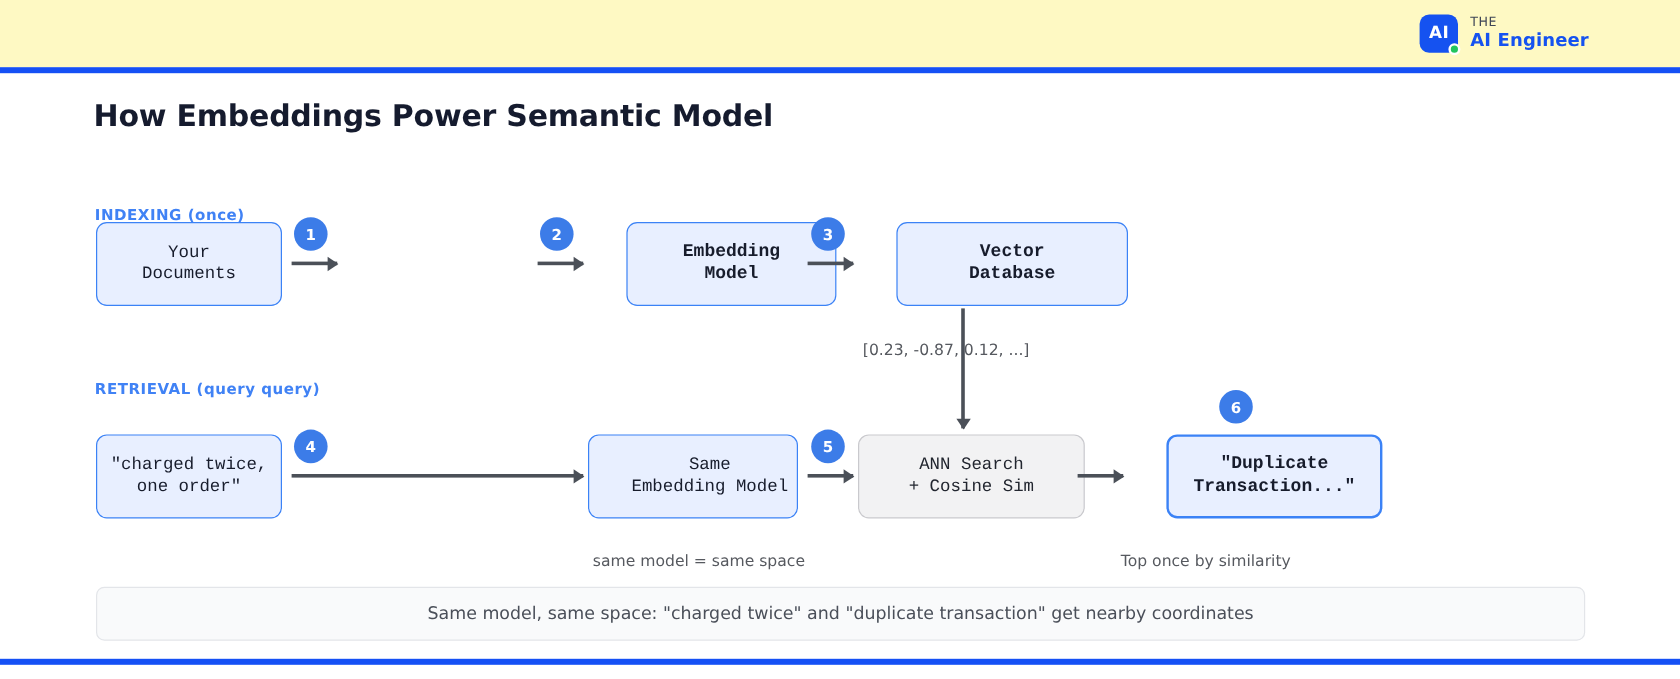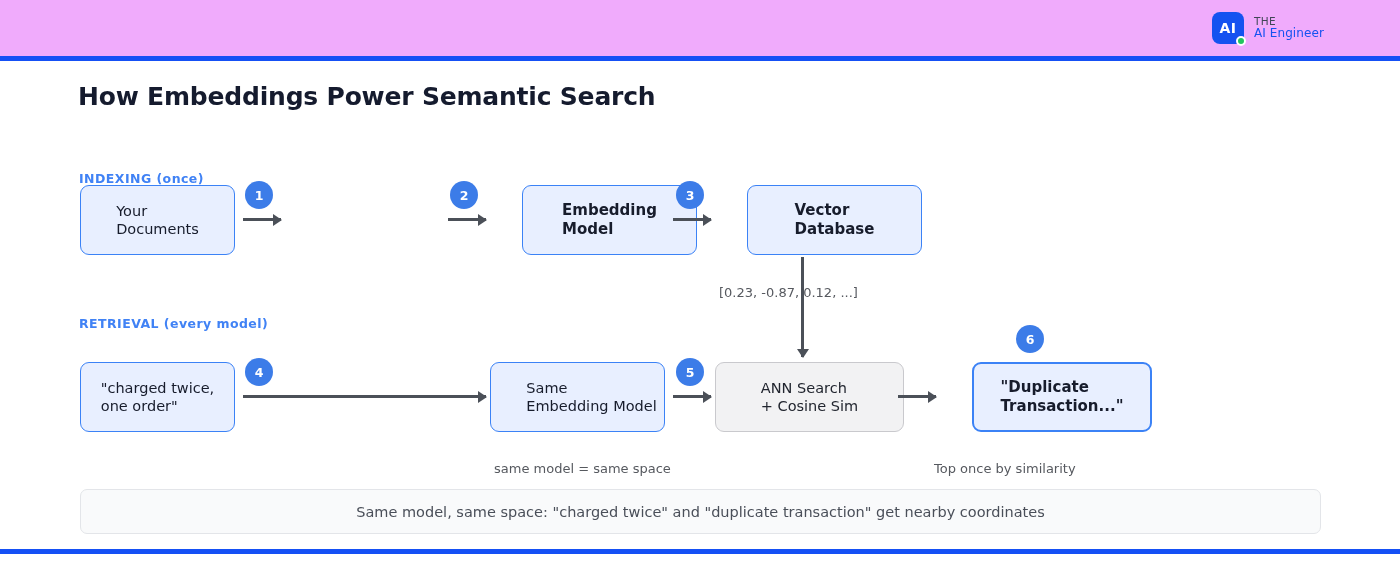--- a/index.html
+++ b/index.html
@@ -16,21 +16,21 @@
     height: 566px;
     background: #ffffff;
   }
 
   
   .header {
     position: absolute;
     left: 0; top: 0;
     width: 1400px;
     height: 56px;
-    background: #f0abfc;
+    background: #fef9c3;
   }
   .brand {
     position: absolute;
     right: 76px;
     top: 12px;
     display: flex;
     align-items: center;
     gap: 10px;
   }
   .brand-mark {
@@ -58,23 +58,23 @@
     border: 2px solid #ffffff;
   }
   .brand-words { display: flex; flex-direction: column; line-height: 1.15; }
   .brand-the {
     font-size: 10.5px;
     color: #3f4656;
     letter-spacing: 0.4px;
     font-weight: normal;
   }
   .brand-name {
-    font-size: 12px;
+    font-size: 15px;
     color: #1552f0;
-    font-weight: normal;
+    font-weight: bold;
     letter-spacing: 0.1px;
   }
 
   .rule-top {
     position: absolute;
     left: 0; top: 56px;
     width: 1400px; height: 5px;
     background: #1550f5;
   }
   .rule-bottom {
@@ -102,23 +102,25 @@
   }
   .section-indexing { left: 79px; top: 139px; margin-top: 32px; }
   .section-retrieval { left: 79px; top: 316px; }
 
   
   .node {
     position: absolute;
     display: flex;
     align-items: center;
     justify-content: center;
+    text-align: center;
     border-radius: 9px;
     line-height: 1.26;
     white-space: pre-line;
+    font-family: Liberation Mono, monospace;
   }
   .node.blue {
     background: #e8efff;
     border: 1.6px solid #3b82f6;
     color: #171c2c;
   }
   .node.blue-strong {
     background: #e8efff;
     border: 2.4px solid #3b82f6;
     color: #171c2c;
@@ -128,21 +130,21 @@
     border: 1.4px solid #c9c9cd;
     color: #22262f;
   }
   .node.t-reg  { font-size: 14.5px; font-weight: normal; }
   .node.t-bold { font-size: 15px; font-weight: bold; margin-left: 32px; }
 
   
   #node-docs    { left: 80px;  top: 185px; width: 155px; height: 70px; }
   #node-split   { left: 285px; top: 185px; width: 155px; height: 70px; }
   #node-embed   { left: 490px; top: 185px; width: 175px; height: 70px; }
-  #node-vecdb   { left: 715px; top: 185px; width: 175px; height: 70px; }
+  #node-vecdb   { left: 715px; top: 185px; width: 193px; height: 70px; }
 
   
   #node-query   { left: 80px;  top: 362px; width: 155px; height: 70px; }
   #node-same    { left: 490px; top: 362px; width: 175px; height: 70px; padding-left: 28px; }
   #node-ann     { left: 715px; top: 362px; width: 189px; height: 70px; }
   #node-dup     { left: 940px; top: 362px; width: 180px; height: 70px; }
 
   
   .badge {
     position: absolute;
@@ -242,21 +244,21 @@
       </div>
       <div class="brand-words">
         <span class="brand-the">THE</span>
         <span class="brand-name">AI Engineer</span>
       </div>
     </div>
   </div>
 
   <div class="rule-top"></div>
 
-  <div class="page-title">How Embeddings Power Semantic Search</div>
+  <div class="page-title">How Embeddings Power Semantic Model</div>
 
   <div class="section-label section-indexing">INDEXING (once)</div>
 
   <div class="node blue t-reg" id="node-docs">Your
 Documents</div>
   <div class="node blue t-bold" id="node-embed">Embedding
 Model</div>
   <div class="node blue t-bold" id="node-vecdb">Vector
 Database</div>
 
@@ -264,21 +266,21 @@
   <div class="arrow-h" id="arr-2"></div>
   <div class="arrow-h" id="arr-3"></div>
 
   <div class="badge" id="badge-1">1</div>
   <div class="badge" id="badge-2">2</div>
   <div class="badge" id="badge-3">3</div>
 
   <div class="caption" id="cap-vector">[0.23, -0.87, 0.12, ...]</div>
   <div class="arrow-v" id="arr-v1"></div>
 
-  <div class="section-label section-retrieval">RETRIEVAL (every model)</div>
+  <div class="section-label section-retrieval">RETRIEVAL (query query)</div>
 
   <div class="node blue t-reg" id="node-query">"charged twice,
 one order"</div>
   <div class="node blue t-reg" id="node-same">Same
 Embedding Model</div>
   <div class="node gray t-reg" id="node-ann">ANN Search
 + Cosine Sim</div>
   <div class="node blue-strong t-bold" id="node-dup">"Duplicate
 Transaction..."</div>
 

